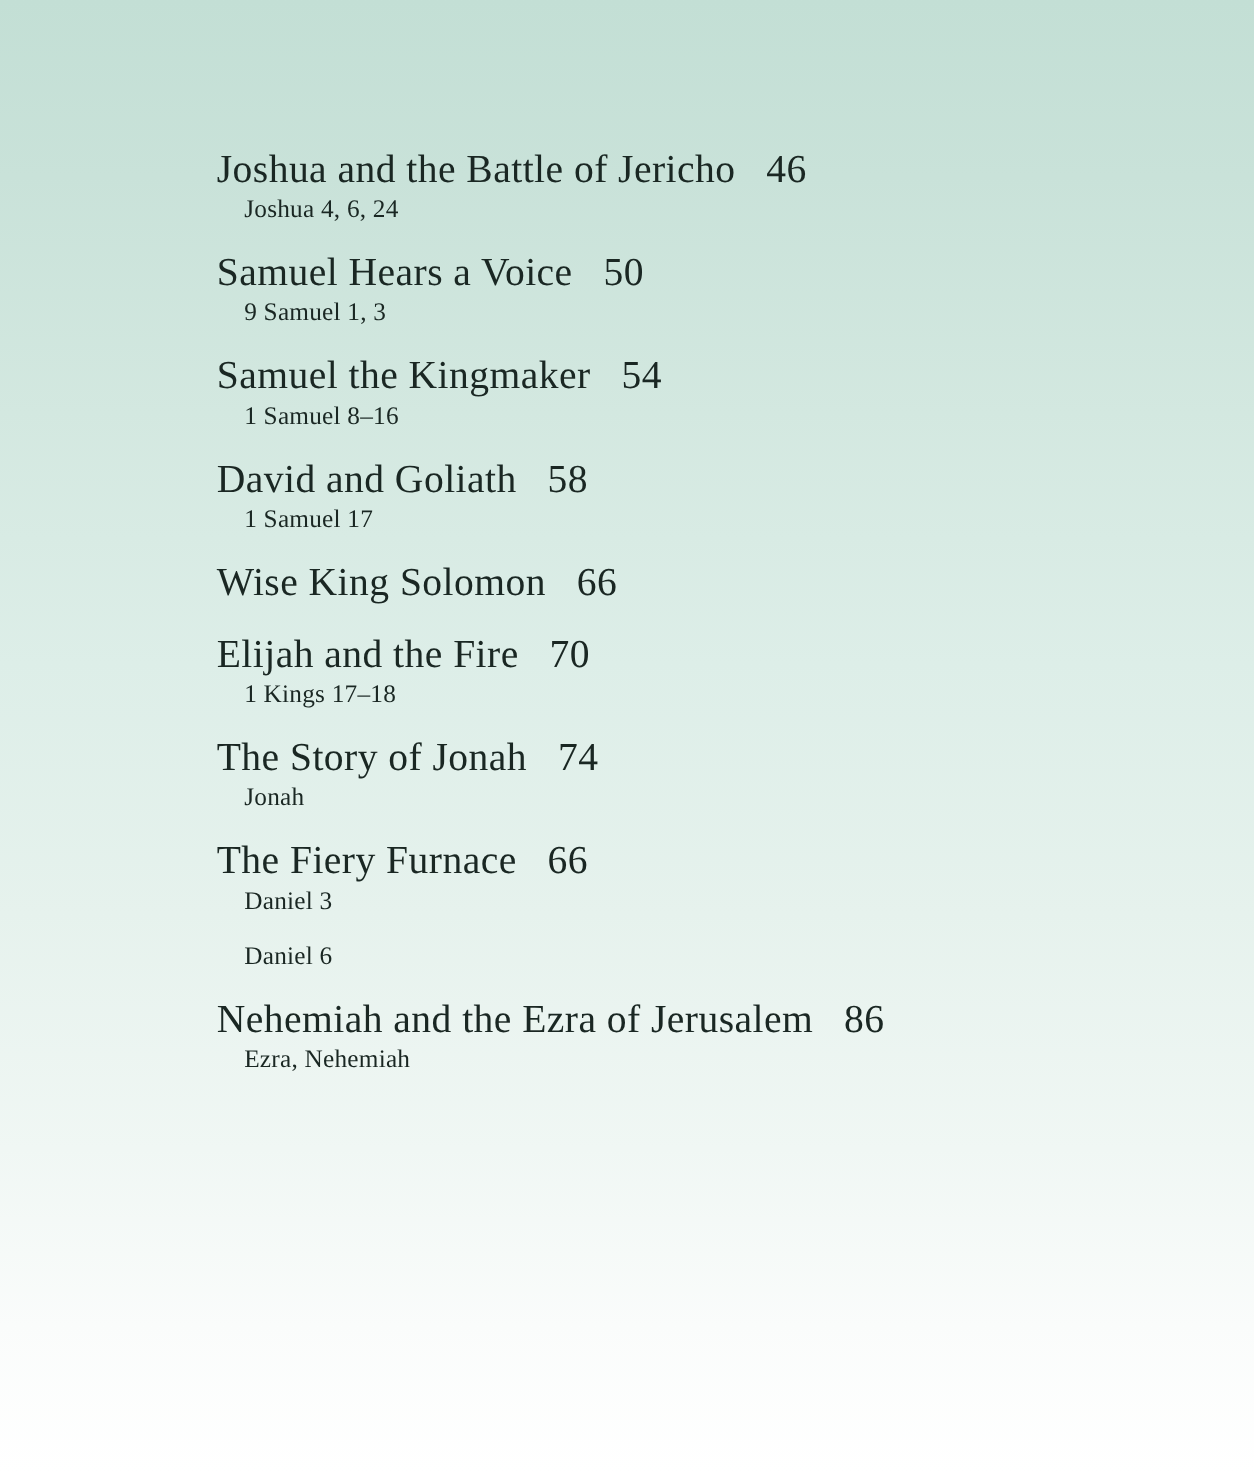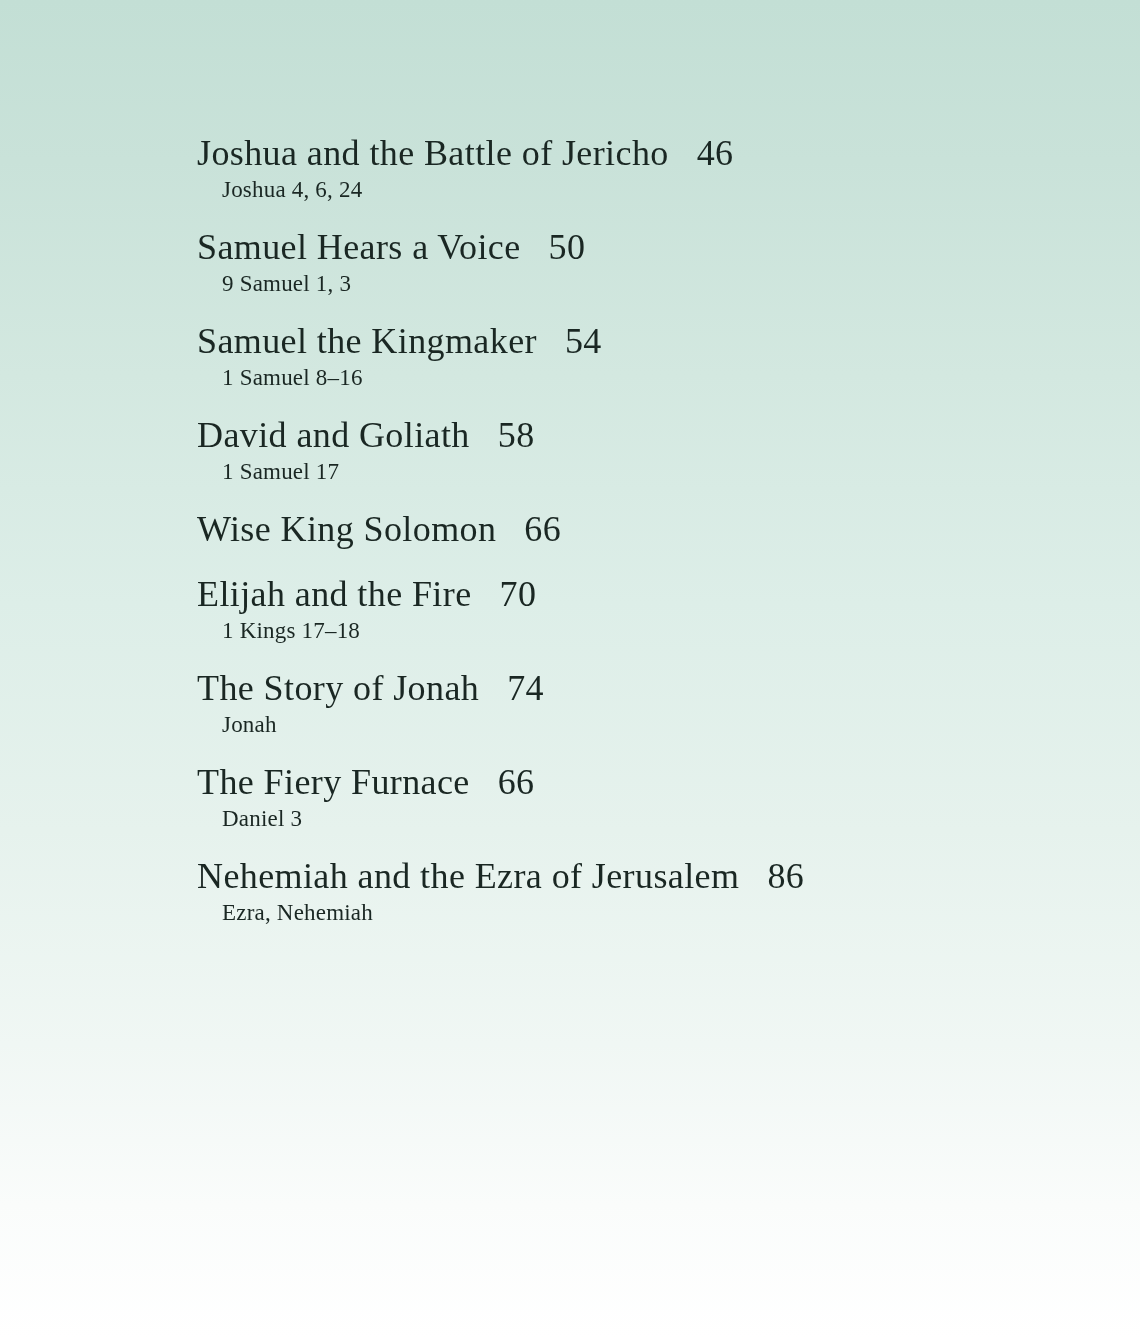--- a/index.html
+++ b/index.html
@@ -105,20 +105,21 @@
     </div>
 
     <div class="entry">
       <div class="title-line">
         <span>The Fiery Furnace</span><span class="pagenum">66</span>
       </div>
       <div class="reference">Daniel 3</div>
     </div>
 
     <div class="entry">
+      <div class="reference">Daniel 6</div>
     </div>
 
     <div class="entry">
       <div class="title-line">
         <span>Nehemiah and the Ezra of Jerusalem</span><span class="pagenum">86</span>
       </div>
       <div class="reference">Ezra, Nehemiah</div>
     </div>
 
   </div>

